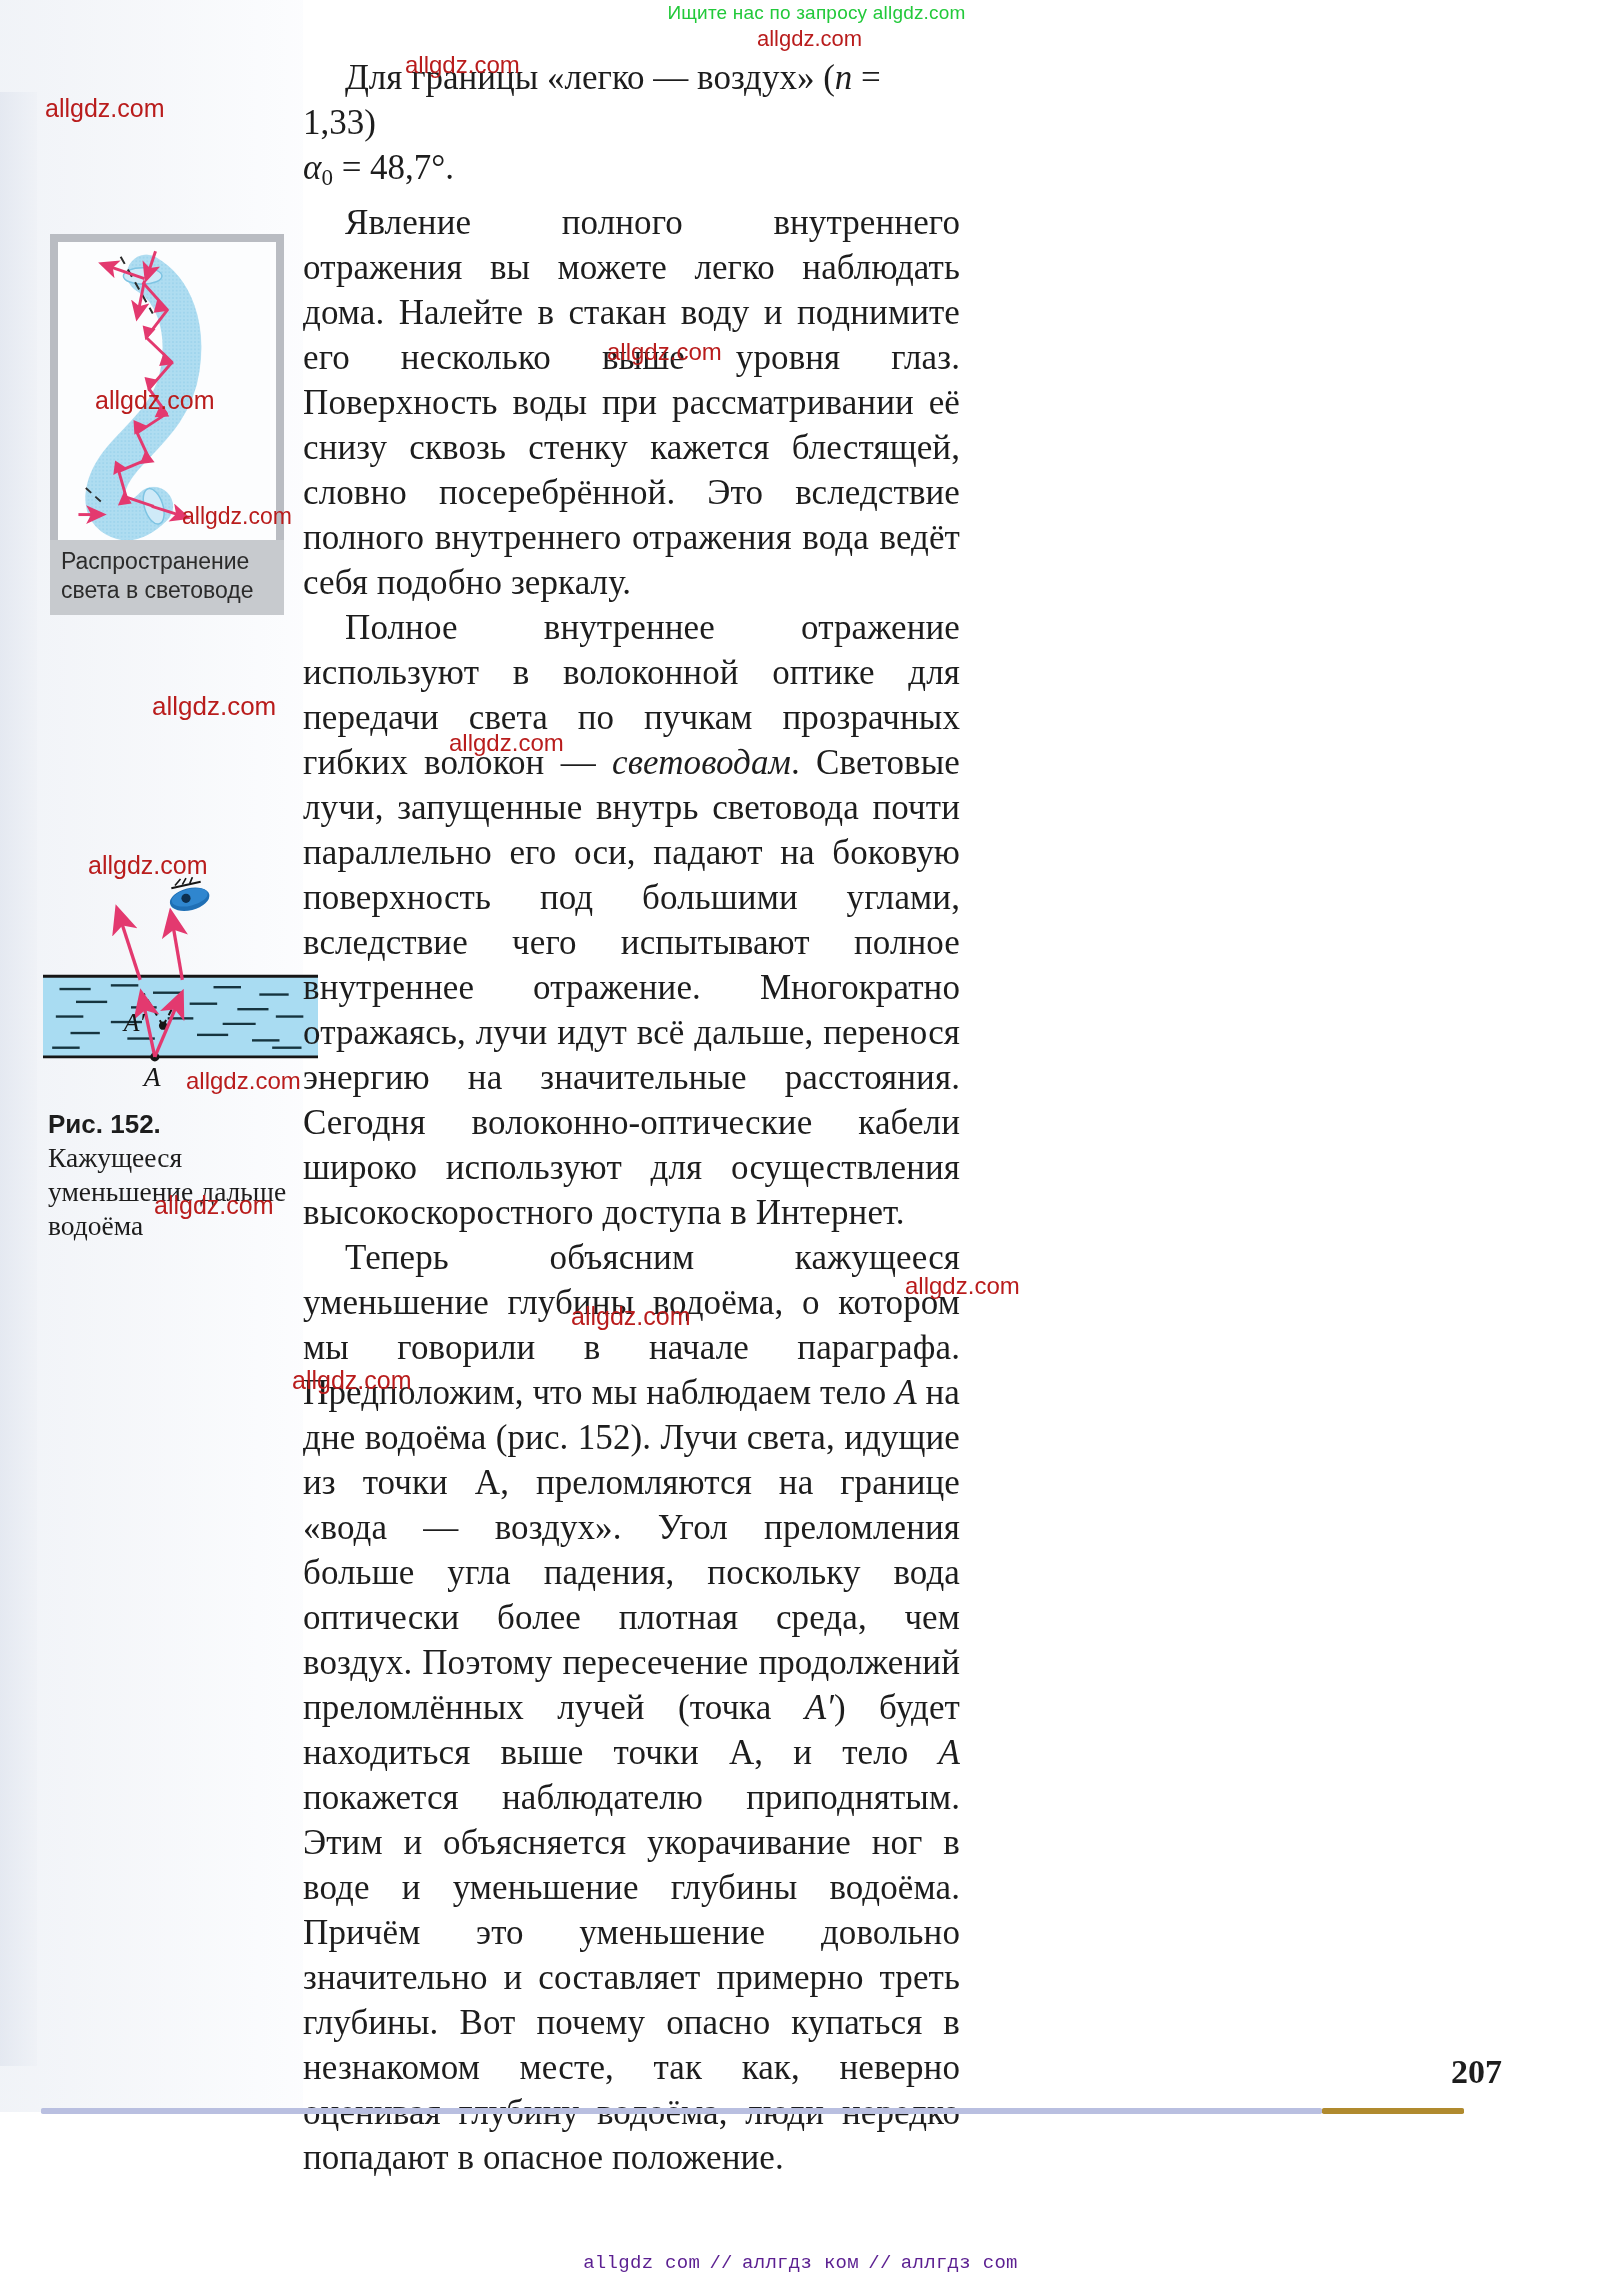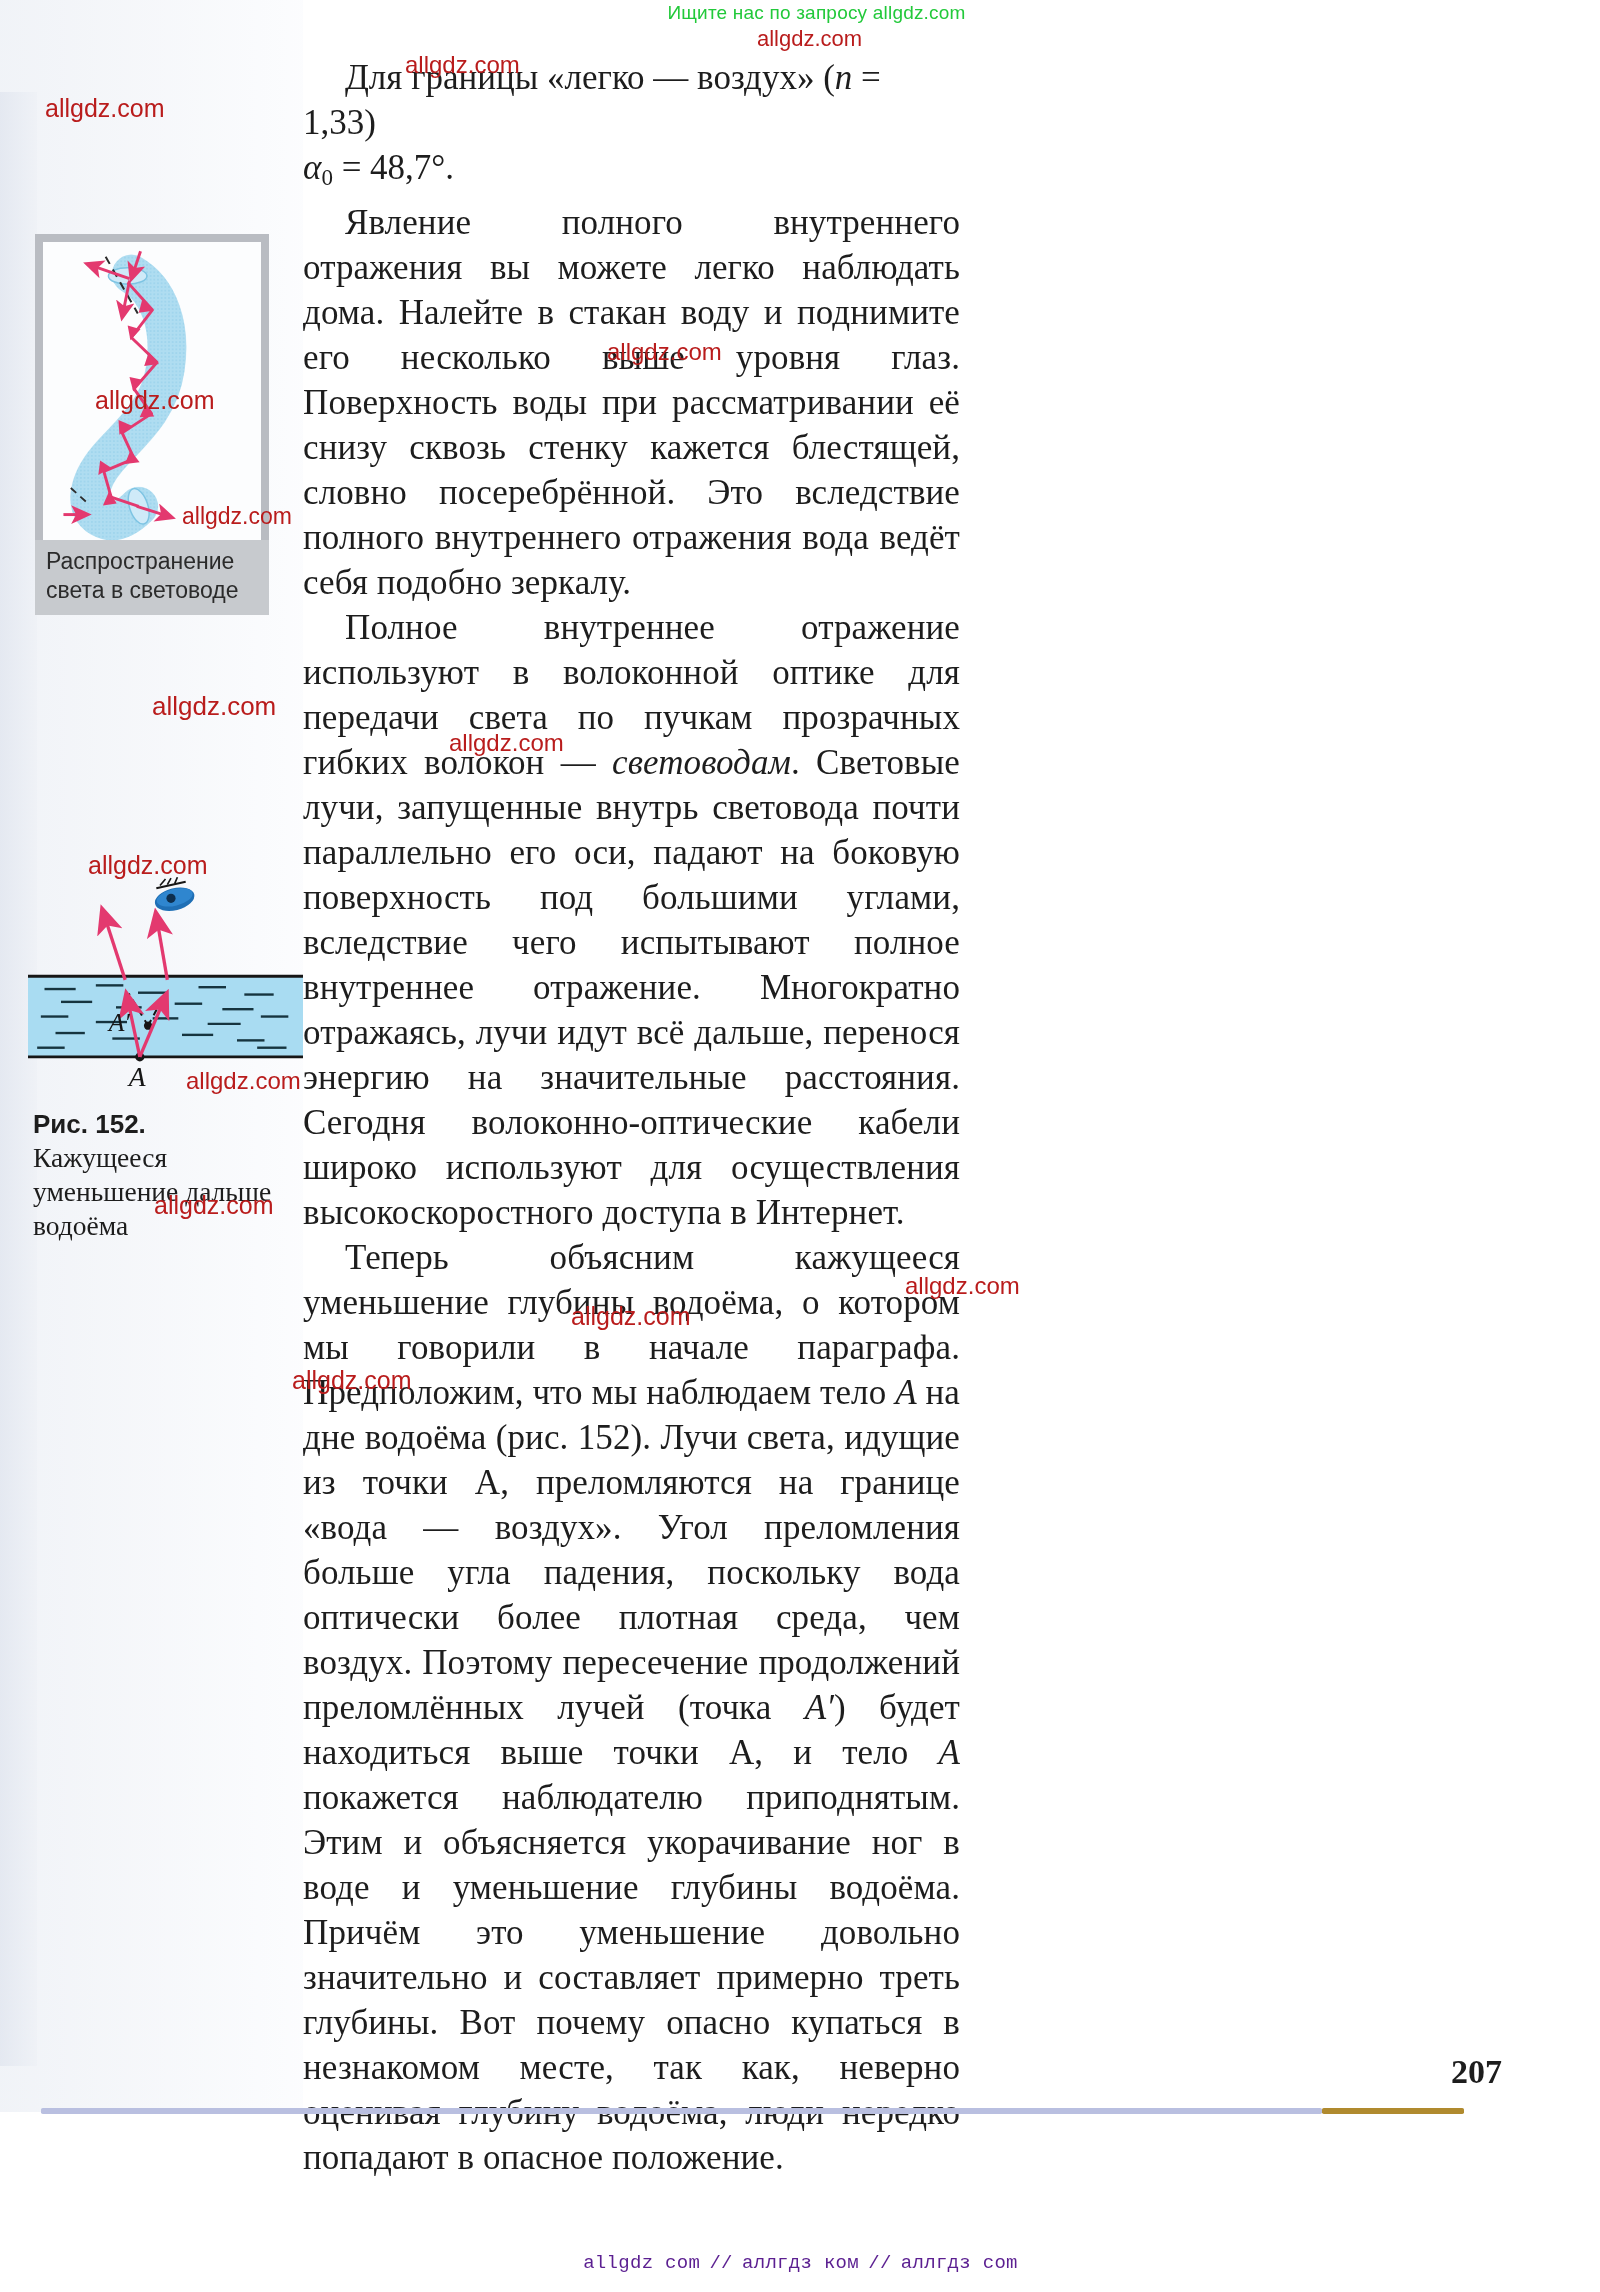--- a/index.html
+++ b/index.html
@@ -44,21 +44,21 @@
     position:absolute;
     font-family:"Liberation Sans", sans-serif;
     color:#b91c1c;
     white-space:nowrap;
     pointer-events:none;
   }
 
   
   .page{position:absolute;inset:0;}
   .left-col{
-    position:absolute;left:0;top:0;width:303px;height:2094px;padding-left:43px;
+    position:absolute;left:15px;top:0;width:303px;height:2094px;padding-left:43px;
   }
   .text-col{
     position:absolute;left:303px;top:55px;width:973px;
   }
 
   
   .para{
     font-family:"Liberation Serif", serif;
     font-size:35px;
     line-height:45px;

